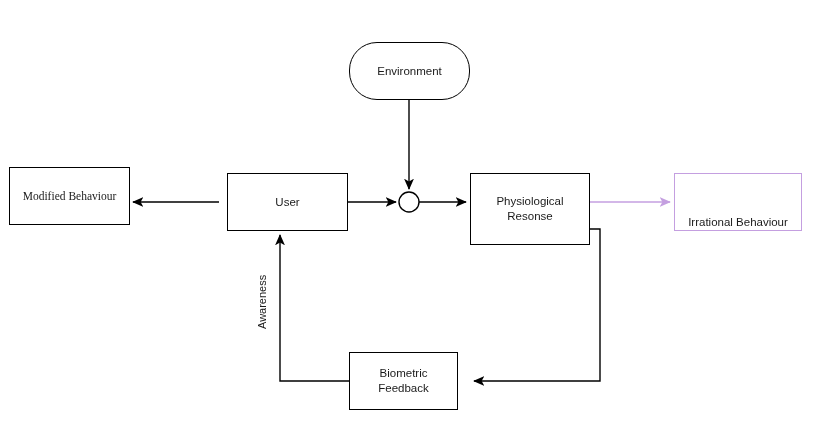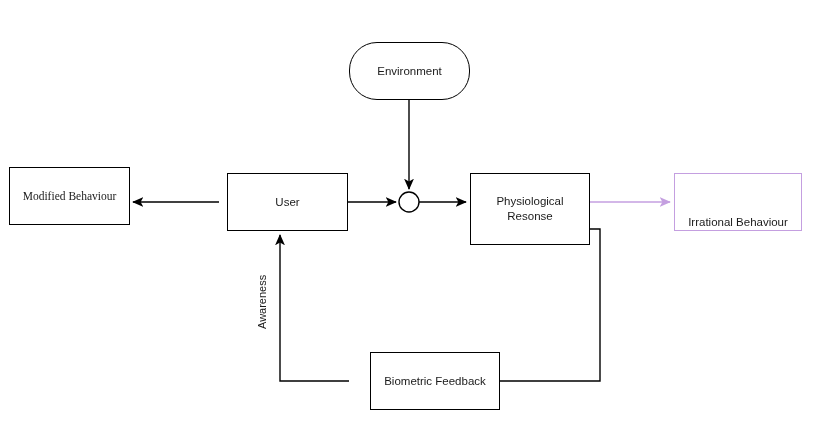--- a/index.html
+++ b/index.html
@@ -109,19 +109,19 @@
 
   <div class="node" style="left:470px; top:173px; width:120px; height:72px;">
     <span class="node-label">Physiological
 Resonse</span>
   </div>
 
   <div class="node accent" style="left:674px; top:173px; width:128px; height:58px;align-items:flex-end;">
     <span class="node-label">Irrational Behaviour</span>
   </div>
 
-  <div class="node" style="left:349px; top:352px; width:130px; height:58px;margin-left:21px;">
+  <div class="node" style="left:349px; top:352px; width:109px; height:58px;">
     <span class="node-label">Biometric Feedback</span>
   </div>
 
   <div class="edge-label rot" style="left:235px; top:296px; width:54px; text-align:center;">Awareness</div>
 
 </div>
 
 </body></html>

